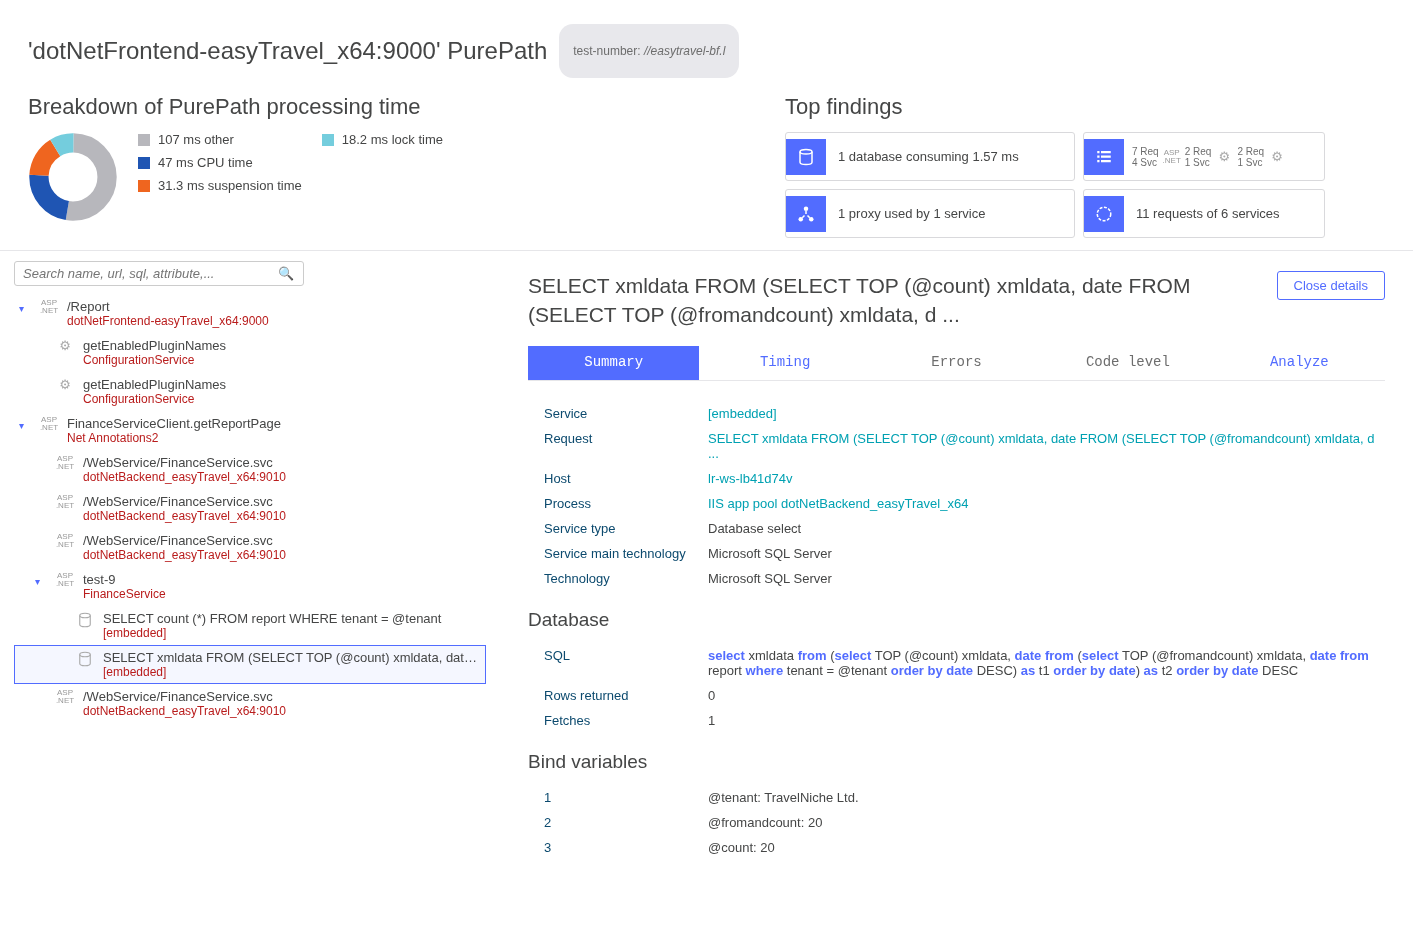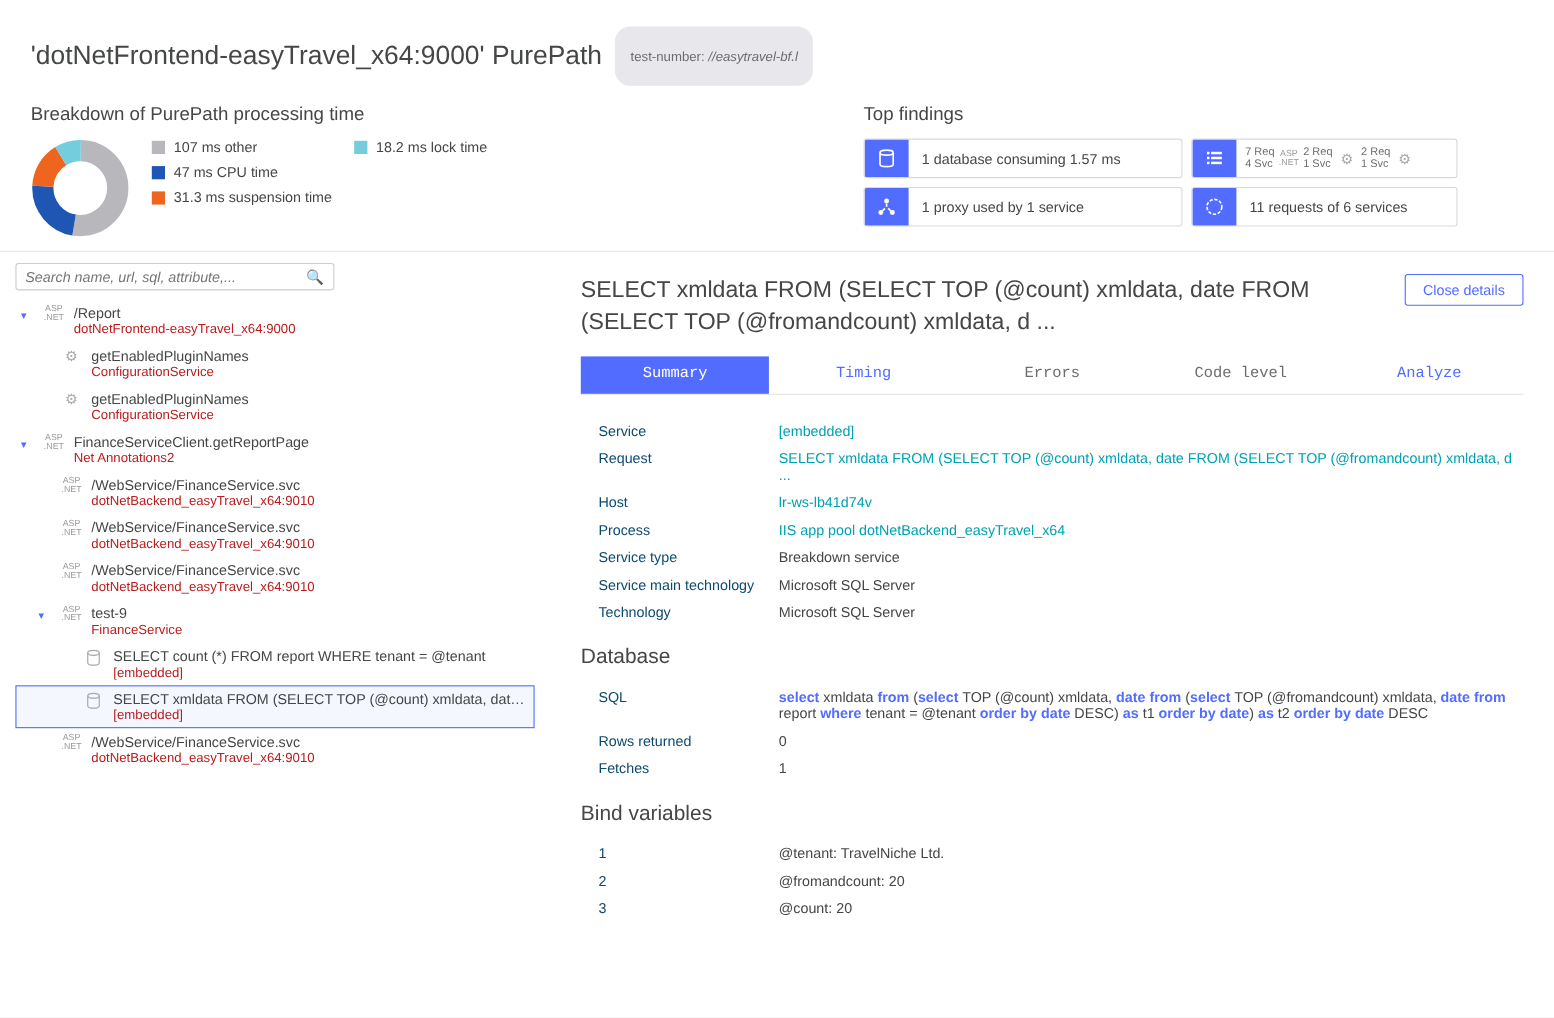--- a/index.html
+++ b/index.html
@@ -9,30 +9,30 @@
 .title-row { display: flex; align-items: center; gap: 12px; margin-bottom: 16px; }
 .page-title { font-size: 24px; font-weight: 400; color: #454646; }
 .tag-pill { background: #e8e8ec; border-radius: 14px; padding: 20px 14px; font-size: 12px; color: #6d6d6d; }
 .tag-pill i { font-style: italic; color: #6d6d6d; }
 .overview { display: flex; gap: 40px; }
 .meta-col { min-width: 160px; }
 .meta-col .meta-item { margin-bottom: 8px; }
 .meta-label { color: #6d6d6d; font-size: 13px; }
 .meta-value { color: #454646; font-size: 13px; }
 .breakdown { flex: 1; }
-.section-title { font-size: 17px; font-weight: 400; color: #454646; margin-bottom: 12px; }
+.section-title { font-size: 22px; font-weight: 400; color: #454646; margin-bottom: 12px; }
 .breakdown-row { display: flex; gap: 20px; align-items: flex-start; }
 .donut-wrap { width: 90px; height: 90px; }
 .legend-col { display: flex; flex-direction: column; gap: 8px; font-size: 13px; }
 .legend-item { display: flex; align-items: center; gap: 8px; }
 .legend-sq { width: 12px; height: 12px; display: inline-block; }
 .findings { min-width: 600px; }
 .finding-grid { display: flex; gap: 8px; }
 .finding-col { display: flex; flex-direction: column; gap: 8px; }
-.finding-card { display: flex; align-items: center; border: 1px solid #d9d9dc; border-radius: 3px; background: #fff; font-size: 13px; cursor: pointer; overflow: hidden; height: 36px; }
+.finding-card { display: flex; align-items: center; border: 1px solid #d9d9dc; border-radius: 3px; background: #fff; font-size: 13px; cursor: pointer; overflow: hidden; height: 49px; }
 .finding-card.wide { width: 290px; }
 .finding-icon { width: 40px; height: 36px; background: #526cff; display: flex; align-items: center; justify-content: center; flex-shrink: 0; }
 .finding-text { padding: 0 12px; }
 .mini-chips { display: flex; gap: 4px; padding: 0 8px; align-items: center; }
 .mini-chip { font-size: 10px; color: #6d6d6d; display: flex; flex-direction: column; line-height: 1.1; }
 .mini-tech { width: 18px; height: 18px; display: flex; align-items: center; justify-content: center; color: #aaa; }
 .main { display: flex; border-top: 1px solid #e6e6e9; background: #f8f8fa; }
 .tree-panel { width: 500px; padding: 10px 14px; background: #fff; }
 .search-box { display: flex; align-items: center; border: 1px solid #ccc; border-radius: 3px; padding: 4px 8px; background: #fff; margin-bottom: 8px; width: 290px; }
 .search-box input { border: none; outline: none; flex: 1; font-size: 13px; color: #6d6d6d; font-style: italic; }
@@ -331,21 +331,21 @@
           <div class="info-row">
             <div class="info-label">Host</div>
             <div class="info-value link">lr-ws-lb41d74v</div>
           </div>
           <div class="info-row">
             <div class="info-label">Process</div>
             <div class="info-value link">IIS app pool dotNetBackend_easyTravel_x64</div>
           </div>
           <div class="info-row">
             <div class="info-label">Service type</div>
-            <div class="info-value">Breakdown service</div>
+            <div class="info-value">Database select</div>
           </div>
           <div class="info-row">
             <div class="info-label">Service main technology</div>
             <div class="info-value">Microsoft SQL Server</div>
           </div>
           <div class="info-row">
             <div class="info-label">Technology</div>
             <div class="info-value">Microsoft SQL Server</div>
           </div>
         </div>

